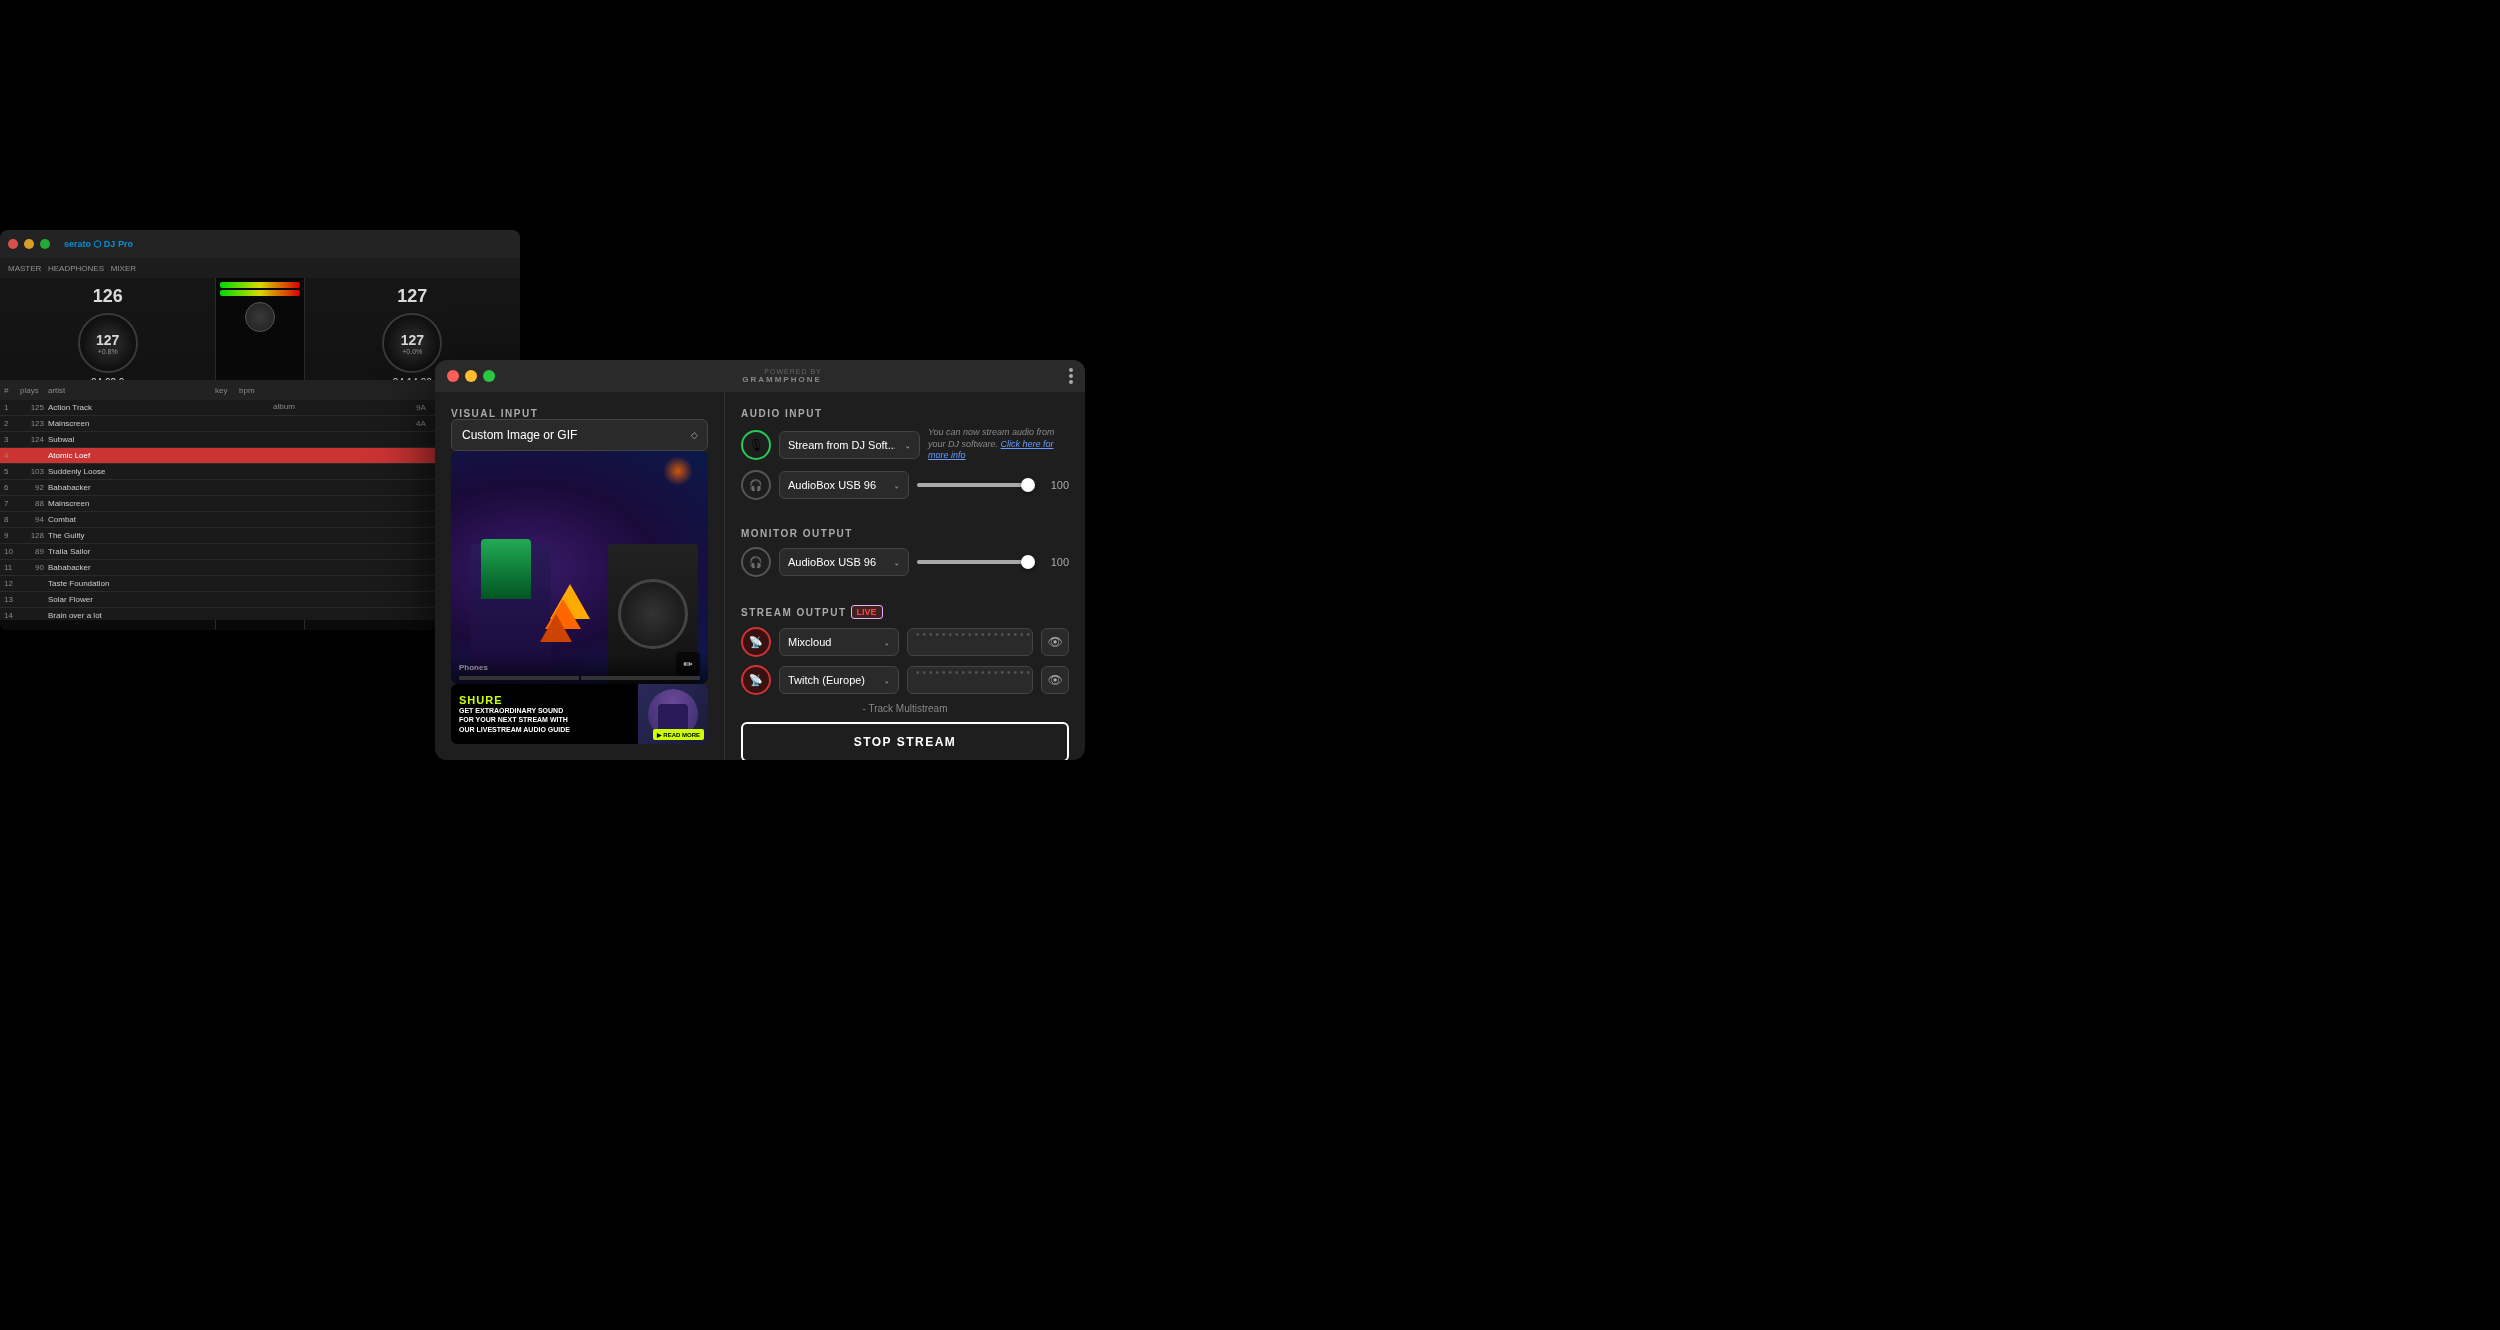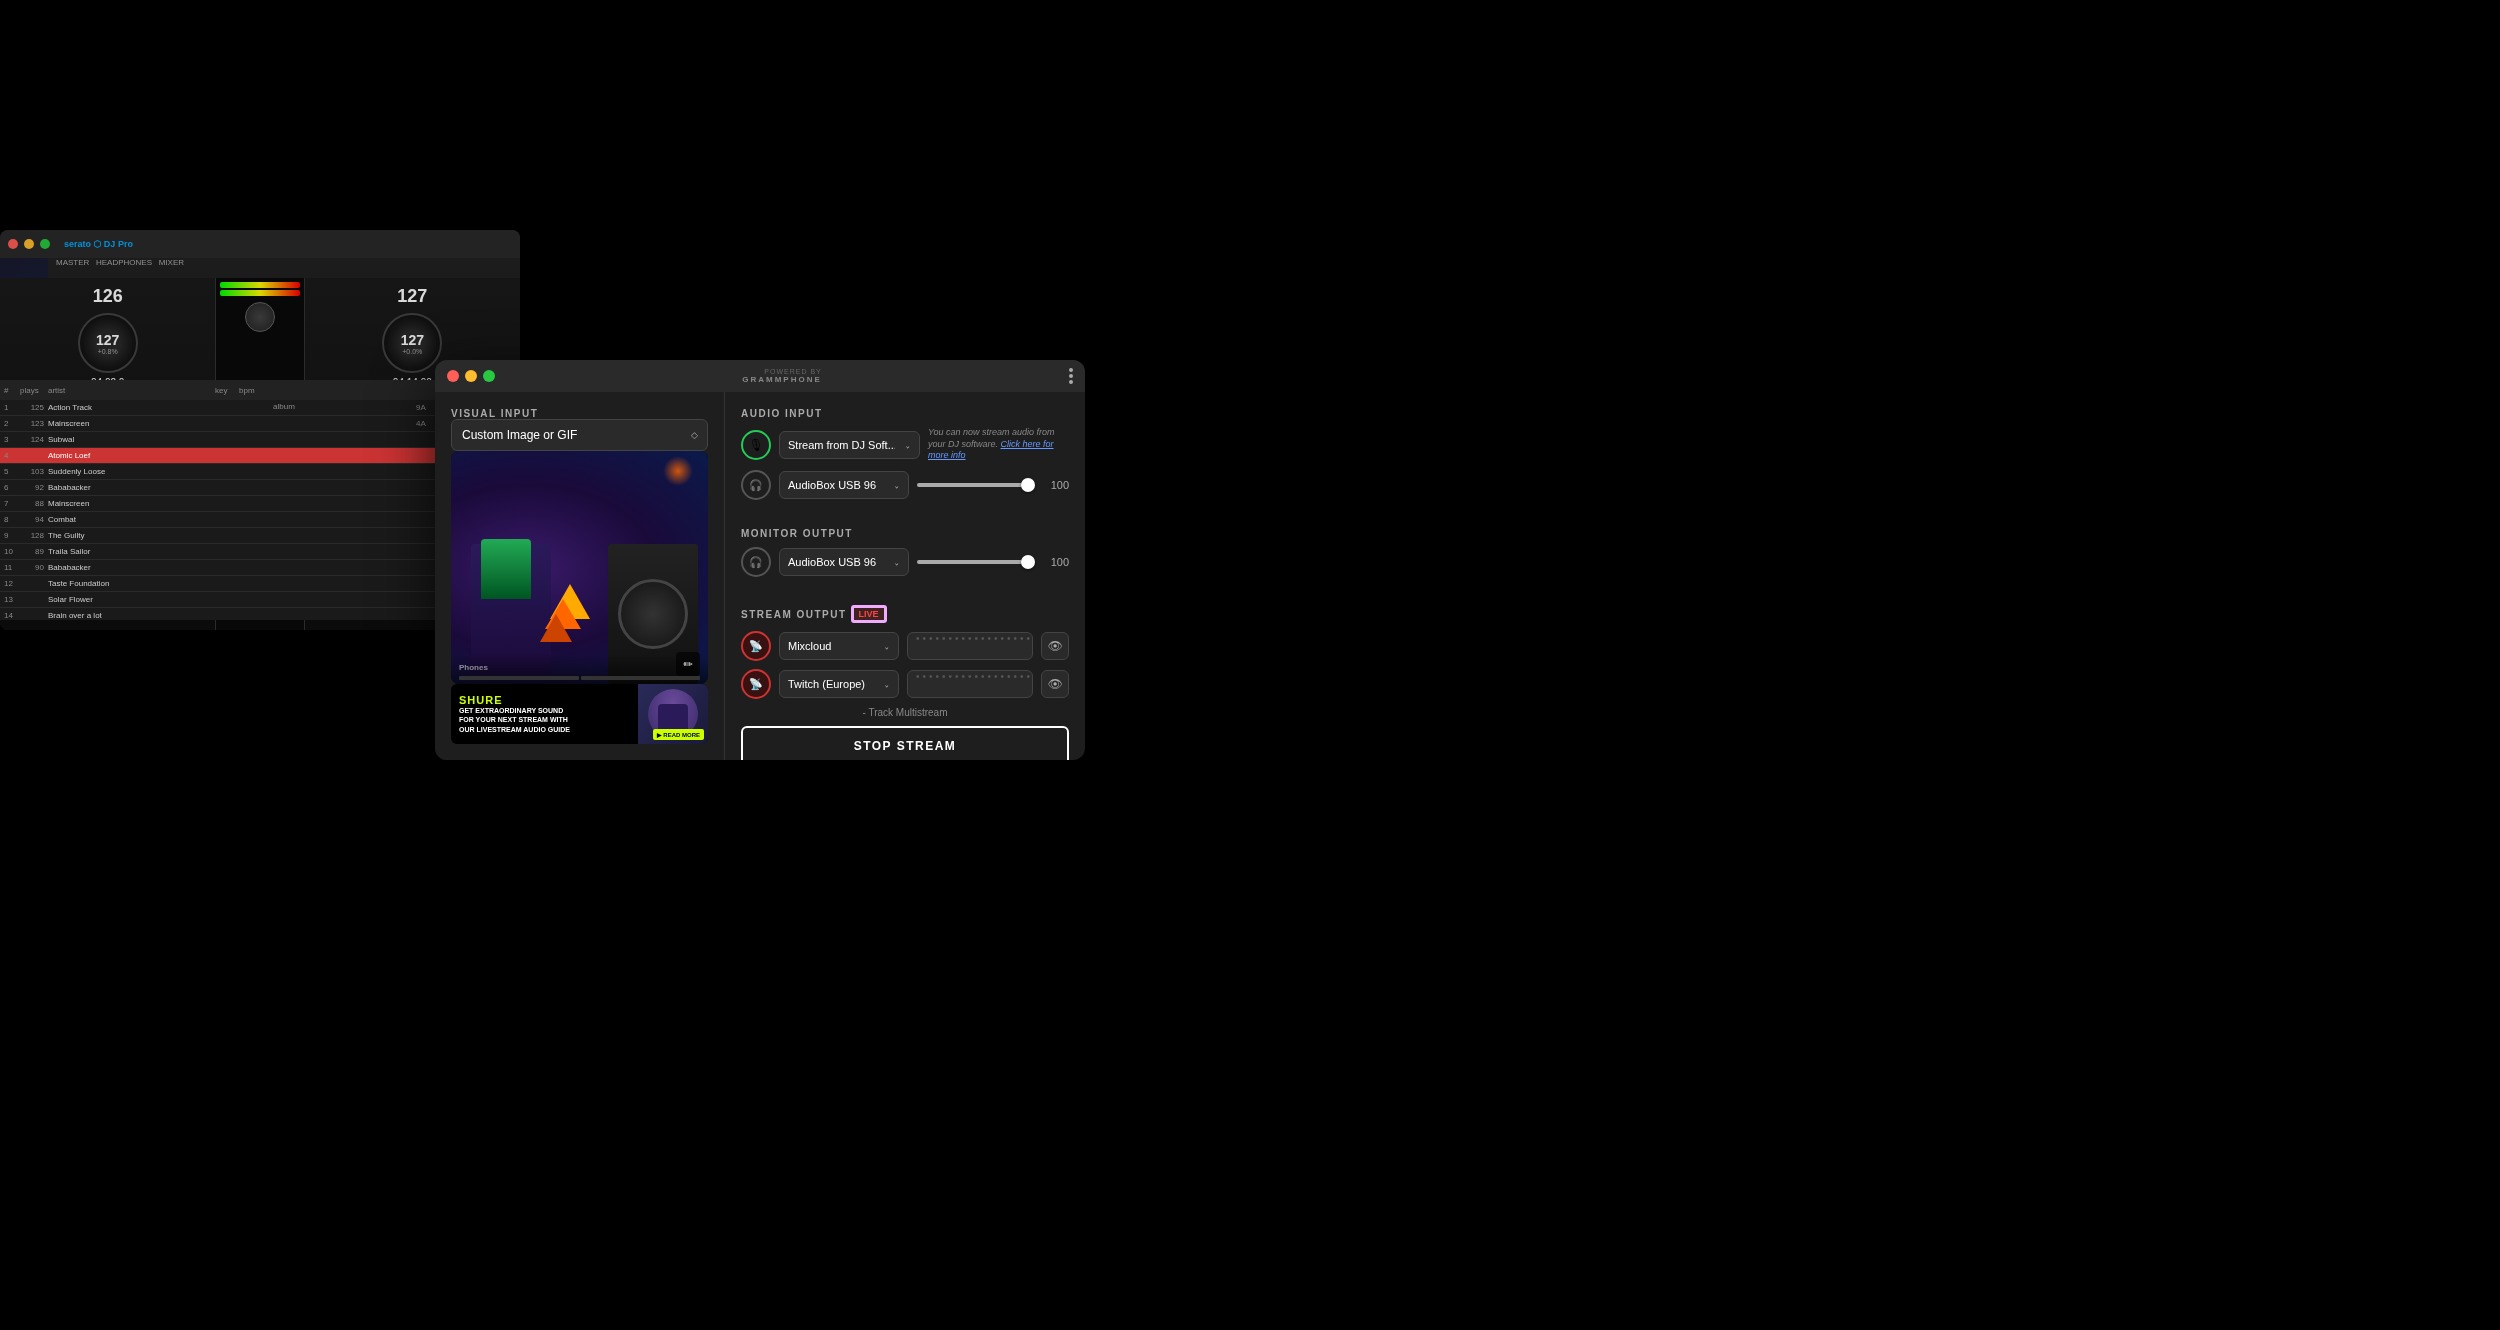--- a/index.html
+++ b/index.html
@@ -42,23 +42,23 @@
     }
 
     .dj-dot.red { background: #ff5f57; }
     .dj-dot.yellow { background: #febc2e; }
     .dj-dot.green { background: #28c840; }
 
     .dj-header {
       height: 20px;
       background: #222;
       display: flex;
+      align-items: center;
       padding: 0 8px;
       gap: 4px;
-      margin-left: 48px;
     }
 
     .dj-logo {
       font-size: 9px;
       color: #00aaff;
       font-weight: bold;
     }
 
     .dj-content {
       display: flex;
@@ -545,21 +545,21 @@
       font-size: 12px;
     }
 
     .live-badge {
       font-size: 9px;
       color: #ff4444;
       font-weight: bold;
       background: rgba(255,68,68,0.15);
       padding: 1px 5px;
       border-radius: 3px;
-      border: 3px solid #f0abfc;
+      border: 1px solid #f0abfc;
       margin-left: 4px;
     }
 
     .remove-multistream {
       font-size: 10px;
       color: #888;
       text-align: center;
       cursor: pointer;
     }
 

